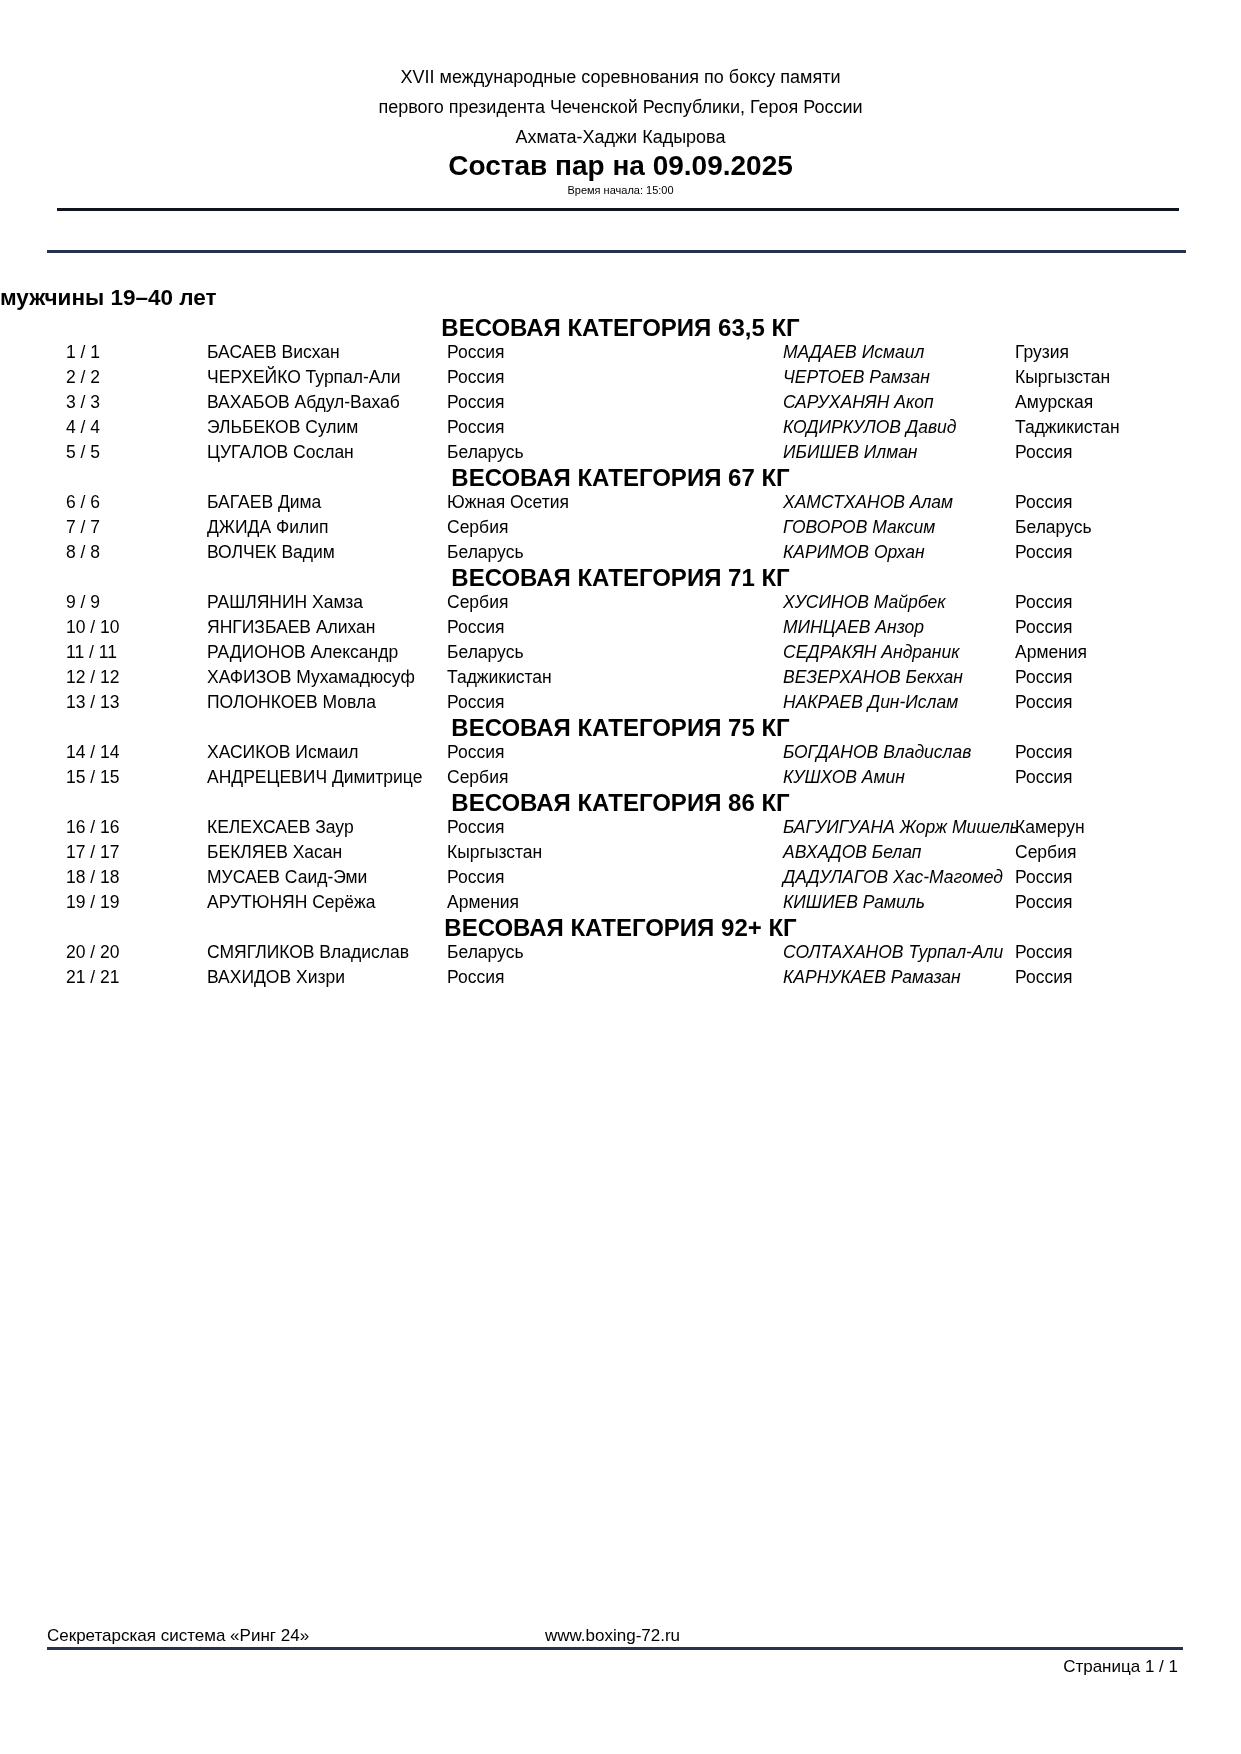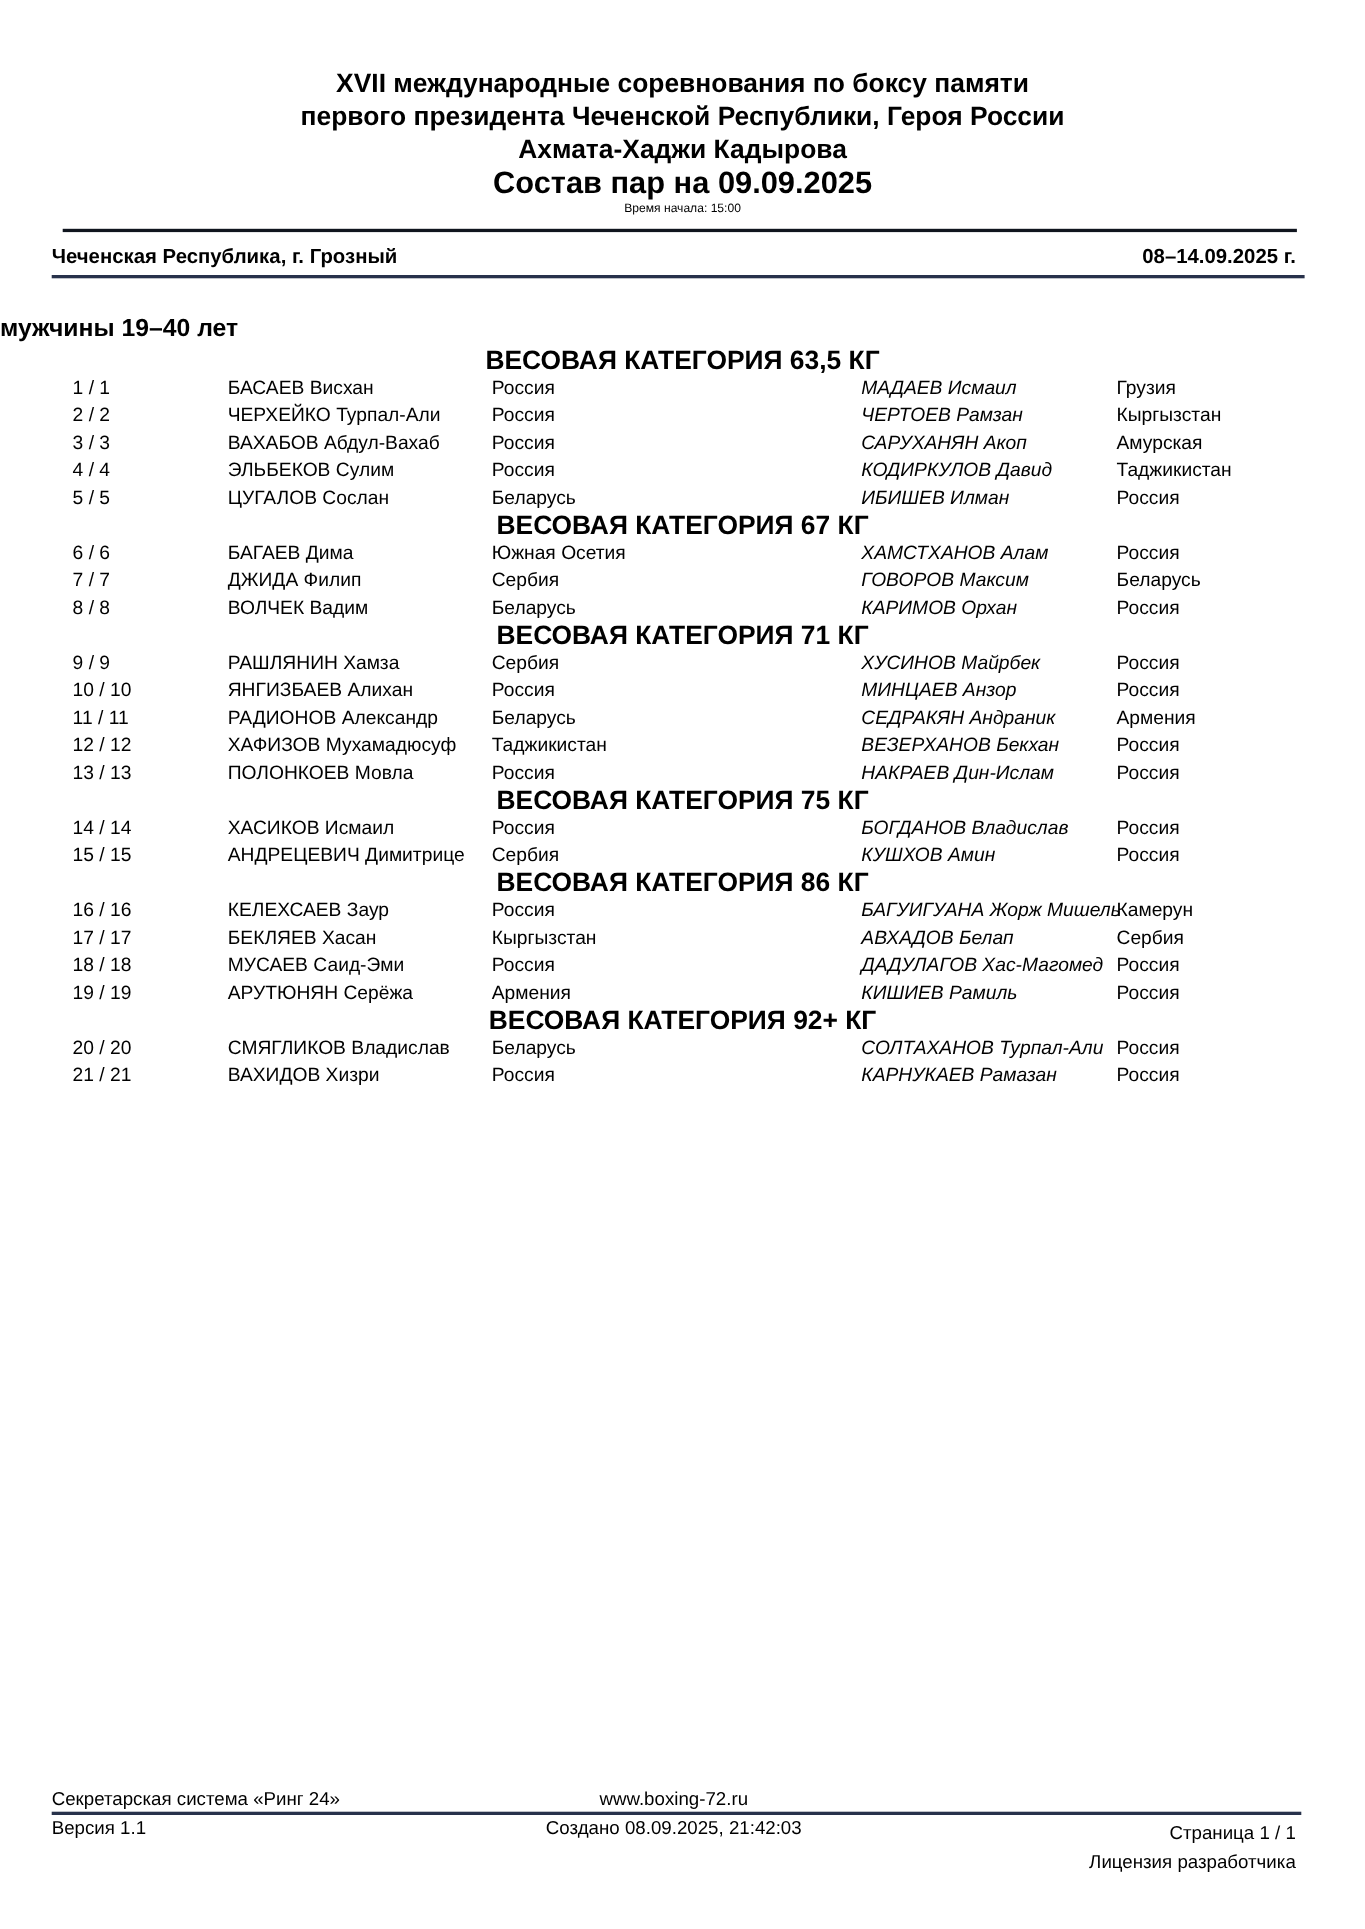--- a/index.html
+++ b/index.html
@@ -12,21 +12,21 @@
     color: var(--text-color, #000);
     overflow: hidden;
   }
 
   
   .title-block {
     position: absolute;
     top: 62px; left: 0; right: 0;
     text-align: center;
   }
-  .title-line { font-size: 24px; line-height: 30px; font-weight: bold; text-align: center; }
+  .title-line { font-size: 18px; line-height: 30px; font-weight: normal; text-align: center; }
   .subtitle   { font-size: 28px; line-height: 28px; font-weight: bold; }
   .start-time { font-size: 11px; line-height: 20px; font-weight: normal; }
 
   
   .rule { position: absolute; height: 3px; }
   .rule1 { top: 208px; left: 57px;  width: 1122px; background: var(--rule-black, #10151e); }
   .rule2 { top: 250px; left: 47px;  width: 1139px; background: var(--rule-navy, #28324b); }
   .rule3 { top: 1647px; left: 47px; width: 1136px; background: var(--rule-navy, #28324b); }
 
   
@@ -88,24 +88,20 @@
   <div class="title-block">
     <div class="title-line">XVII международные соревнования по боксу памяти</div>
     <div class="title-line">первого президента Чеченской Республики, Героя России</div>
     <div class="title-line">Ахмата-Хаджи Кадырова</div>
     <div class="subtitle">Состав пар на 09.09.2025</div>
     <div class="start-time">Время начала: 15:00</div>
   </div>
 
   <div class="rule rule1"></div>
 
-  <div class="subheader">
-    <span class="loc">Чеченская Республика, г. Грозный</span>
-    <span class="dates">08–14.09.2025 г.</span>
-  </div>
 
   <div class="rule rule2"></div>
 
   <div class="section-title">мужчины 19–40 лет</div>
 
   <div class="pairs-table" id="pairs-table">
       <div class="cat-heading">ВЕСОВАЯ КАТЕГОРИЯ 63,5 КГ</div>
       <div class="bout-row">
         <span class="cell c-num">1 / 1</span>
         <span class="cell c-name1">БАСАЕВ Висхан</span>
@@ -261,19 +257,14 @@
     </div>
 
   <div class="footer-row f1">
     <span class="fl">Секретарская система «Ринг 24»</span>
     <span class="fc">www.boxing-72.ru</span>
     <span class="fr">Страница 1 / 1</span>
   </div>
 
   <div class="rule rule3"></div>
 
-  <div class="footer-row f2">
-    <span class="fl">Версия 1.1</span>
-    <span class="fc">Создано 08.09.2025, 21:42:03</span>
-    <span class="fr">Лицензия разработчика</span>
-  </div>
 
 </div>
 
 </body></html>

